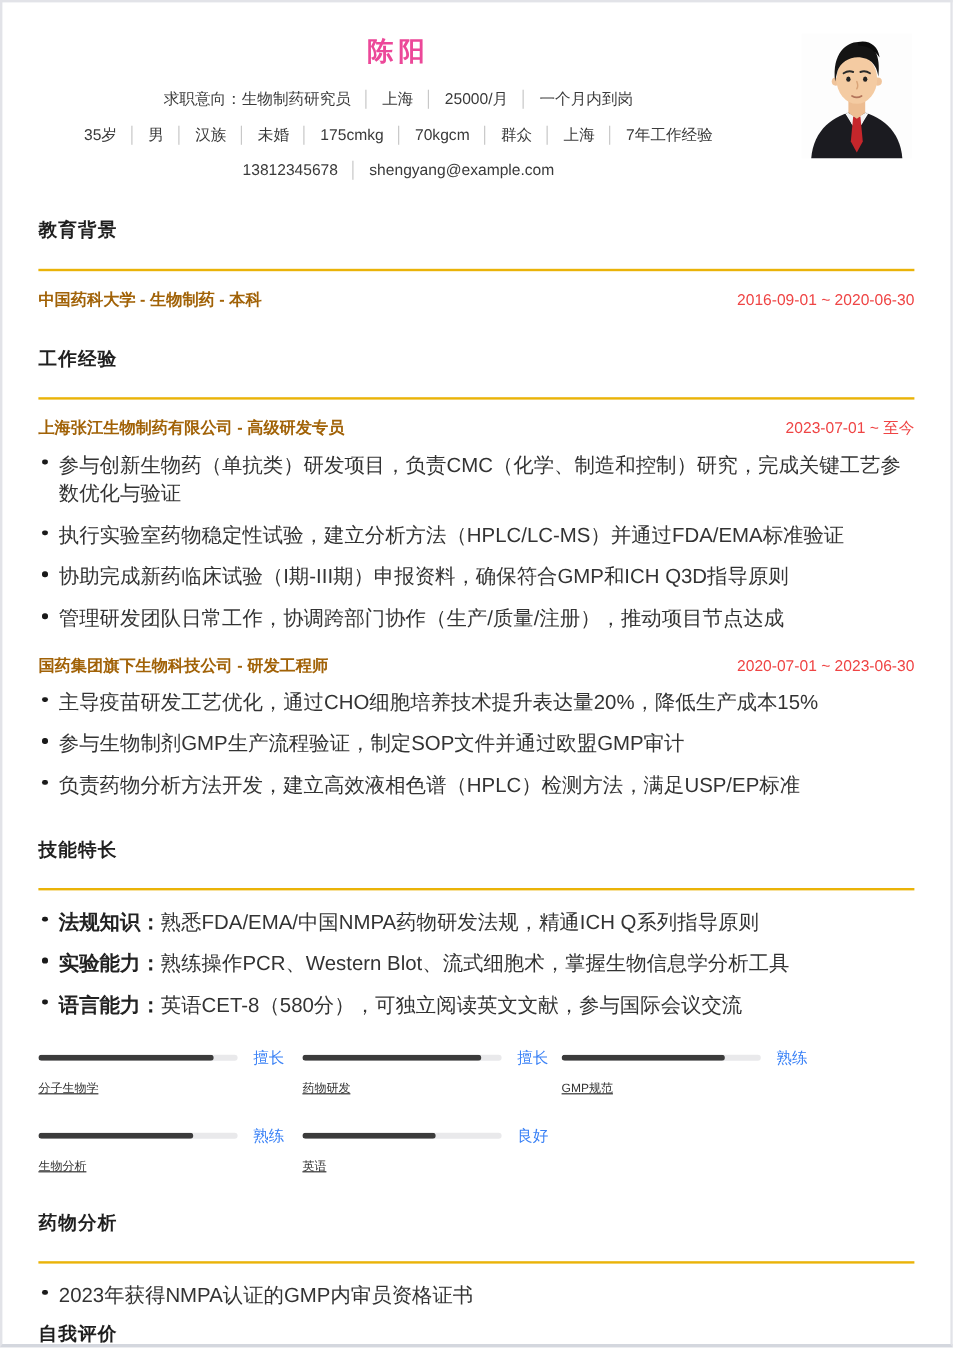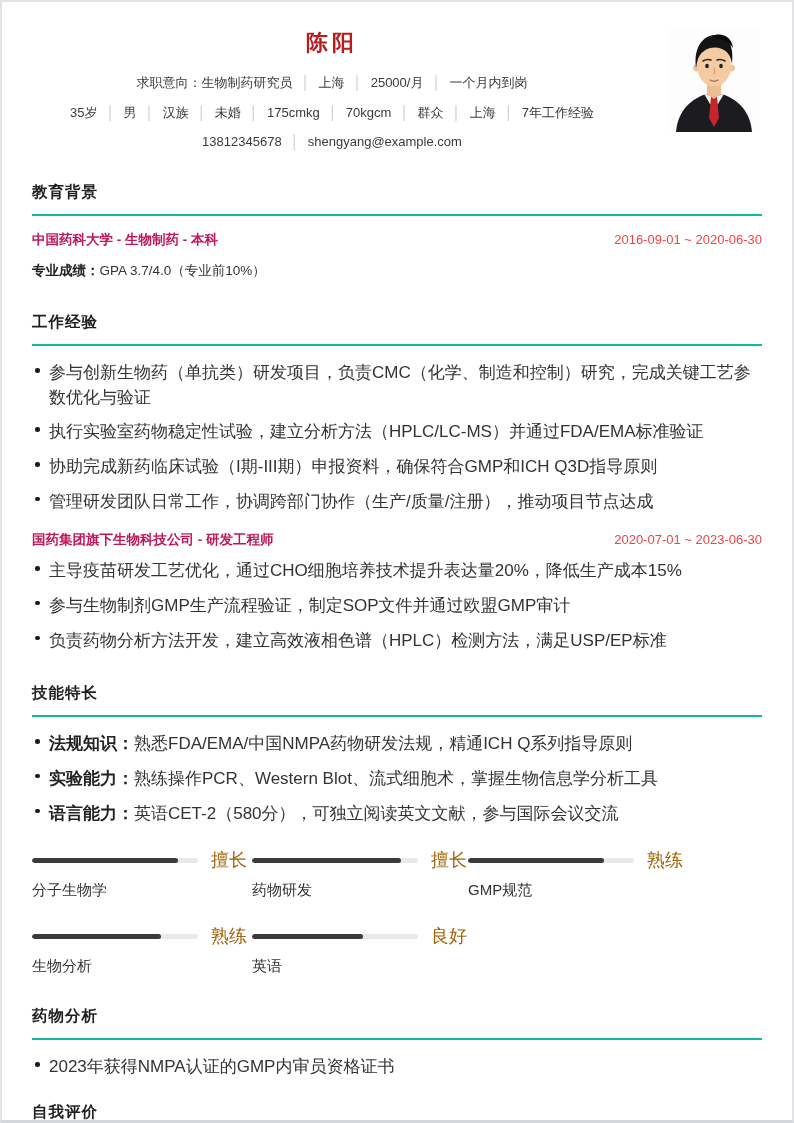--- a/index.html
+++ b/index.html
@@ -13,38 +13,38 @@
     border: 2px solid #e2e3e8;
     border-bottom: 3px solid #d4d7de;
     overflow: hidden;
     color: #333;
   }
   .content { padding: 0 30px; }
 
   
   .header { position: relative; padding: 26px 30px 0 30px; }
   .header-text { margin-right: 130px; text-align: center; }
-  .name { font-size: 22px; font-weight: 700; color: #b91c1c; letter-spacing: 4px; margin-bottom: 15px; }
+  .name { font-size: 22px; font-weight: 700; color: #ec4899; letter-spacing: 4px; margin-bottom: 15px; }
   .info-line { font-size: 13px; color: #3a3a3a; margin-bottom: 10px; line-height: 1.5; }
   .info-line .sep { color: #c6c6c6; margin: 0 9px; font-weight: 300; }
   .photo {
     position: absolute; top: 26px; right: 32px;
     width: 92px; height: 104px; background: #fdfdfd;
   }
   .photo svg { width: 100%; height: 100%; display: block; }
 
   
   section { margin-top: 30px; }
   .sec-title {
     font-size: 15.5px; font-weight: 700; color: #1f1f1f;
-    padding-bottom: 11px; border-bottom: 2px solid #14b8a6;
+    padding-bottom: 21px; border-bottom: 2px solid #eab308;
     margin-bottom: 15px; letter-spacing: 1px;
   }
   .row-head { display: flex; justify-content: space-between; align-items: baseline; margin: 2px 0 10px 0; }
-  .row-title { font-size: 13.5px; font-weight: 700; color: #be185d; }
+  .row-title { font-size: 13.5px; font-weight: 700; color: #a16207; }
   .date { font-size: 13px; color: #ef4444; font-weight: 400; white-space: nowrap; }
   .line { font-size: 13.5px; line-height: 1.75; color: #333; margin-bottom: 2px; }
   .bold { font-weight: 700; color: #222; }
 
   
   .bullets { list-style: none; margin: 2px 0 6px 0; }
   .bullets li {
     position: relative; padding-left: 17px;
     font-size: 17px; line-height: 1.45; color: #333;
     margin-bottom: 10px;
@@ -57,22 +57,22 @@
   .job:last-child { margin-bottom: 0; }
 
   
   .bars {
     display: grid; grid-template-columns: 220px 216px 1fr;
     row-gap: 24px; margin-top: 22px;
   }
   .bar-row { display: flex; align-items: center; }
   .track { width: 166px; height: 5px; border-radius: 3px; background: #e9e9eb; overflow: hidden; }
   .fill { height: 100%; border-radius: 3px; background: #3b3b3b; }
-  .bar-level { font-size: 18px; color: #a16207; margin-left: 13px; }
-  .bar-name { font-size: 15px; color: #333; margin-top: 9px; }
+  .bar-level { font-size: 13px; color: #3b82f6; margin-left: 13px; }
+  .bar-name { font-size: 10px; color: #333; margin-top: 9px; text-decoration: underline; }
 
   
   .self-eval { position: absolute; left: 30px; right: 30px; top: 1100px; margin-top: 0; }
 </style>
 </head>
 <body>
 
 <div class="page">
 
   <div class="header">
@@ -116,27 +116,30 @@
   </div>
 
   <div class="content">
 
     <section>
       <div class="sec-title">教育背景</div>
       <div class="row-head">
         <span class="row-title">中国药科大学 - 生物制药 - 本科</span>
         <span class="date">2016-09-01 ~ 2020-06-30</span>
       </div>
-      <p class="line"><span class="bold">专业成绩：</span><span>GPA 3.7/4.0（专业前10%）</span></p>
     </section>
 
     <section>
       <div class="sec-title">工作经验</div>
 
       <div class="job">
+        <div class="row-head">
+          <span class="row-title">上海张江生物制药有限公司 - 高级研发专员</span>
+          <span class="date">2023-07-01 ~ 至今</span>
+        </div>
         <ul class="bullets">
           <li>参与创新生物药（单抗类）研发项目，负责CMC（化学、制造和控制）研究，完成关键工艺参数优化与验证</li>
           <li>执行实验室药物稳定性试验，建立分析方法（HPLC/LC-MS）并通过FDA/EMA标准验证</li>
           <li>协助完成新药临床试验（I期-III期）申报资料，确保符合GMP和ICH Q3D指导原则</li>
           <li>管理研发团队日常工作，协调跨部门协作（生产/质量/注册），推动项目节点达成</li>
         </ul>
       </div>
 
       <div class="job">
         <div class="row-head">
@@ -149,21 +152,21 @@
           <li>负责药物分析方法开发，建立高效液相色谱（HPLC）检测方法，满足USP/EP标准</li>
         </ul>
       </div>
     </section>
 
     <section>
       <div class="sec-title">技能特长</div>
       <ul class="bullets">
         <li><span class="bold">法规知识：</span><span>熟悉FDA/EMA/中国NMPA药物研发法规，精通ICH Q系列指导原则</span></li>
         <li><span class="bold">实验能力：</span><span>熟练操作PCR、Western Blot、流式细胞术，掌握生物信息学分析工具</span></li>
-        <li><span class="bold">语言能力：</span><span>英语CET-2（580分），可独立阅读英文文献，参与国际会议交流</span></li>
+        <li><span class="bold">语言能力：</span><span>英语CET-8（580分），可独立阅读英文文献，参与国际会议交流</span></li>
       </ul>
 
       <div class="bars">
         <div class="bar-item">
           <div class="bar-row">
               <div class="track">
                 <div class="fill" style="width: 88%;"></div>
               </div>
               <span class="bar-level">擅长</span>
             </div>

